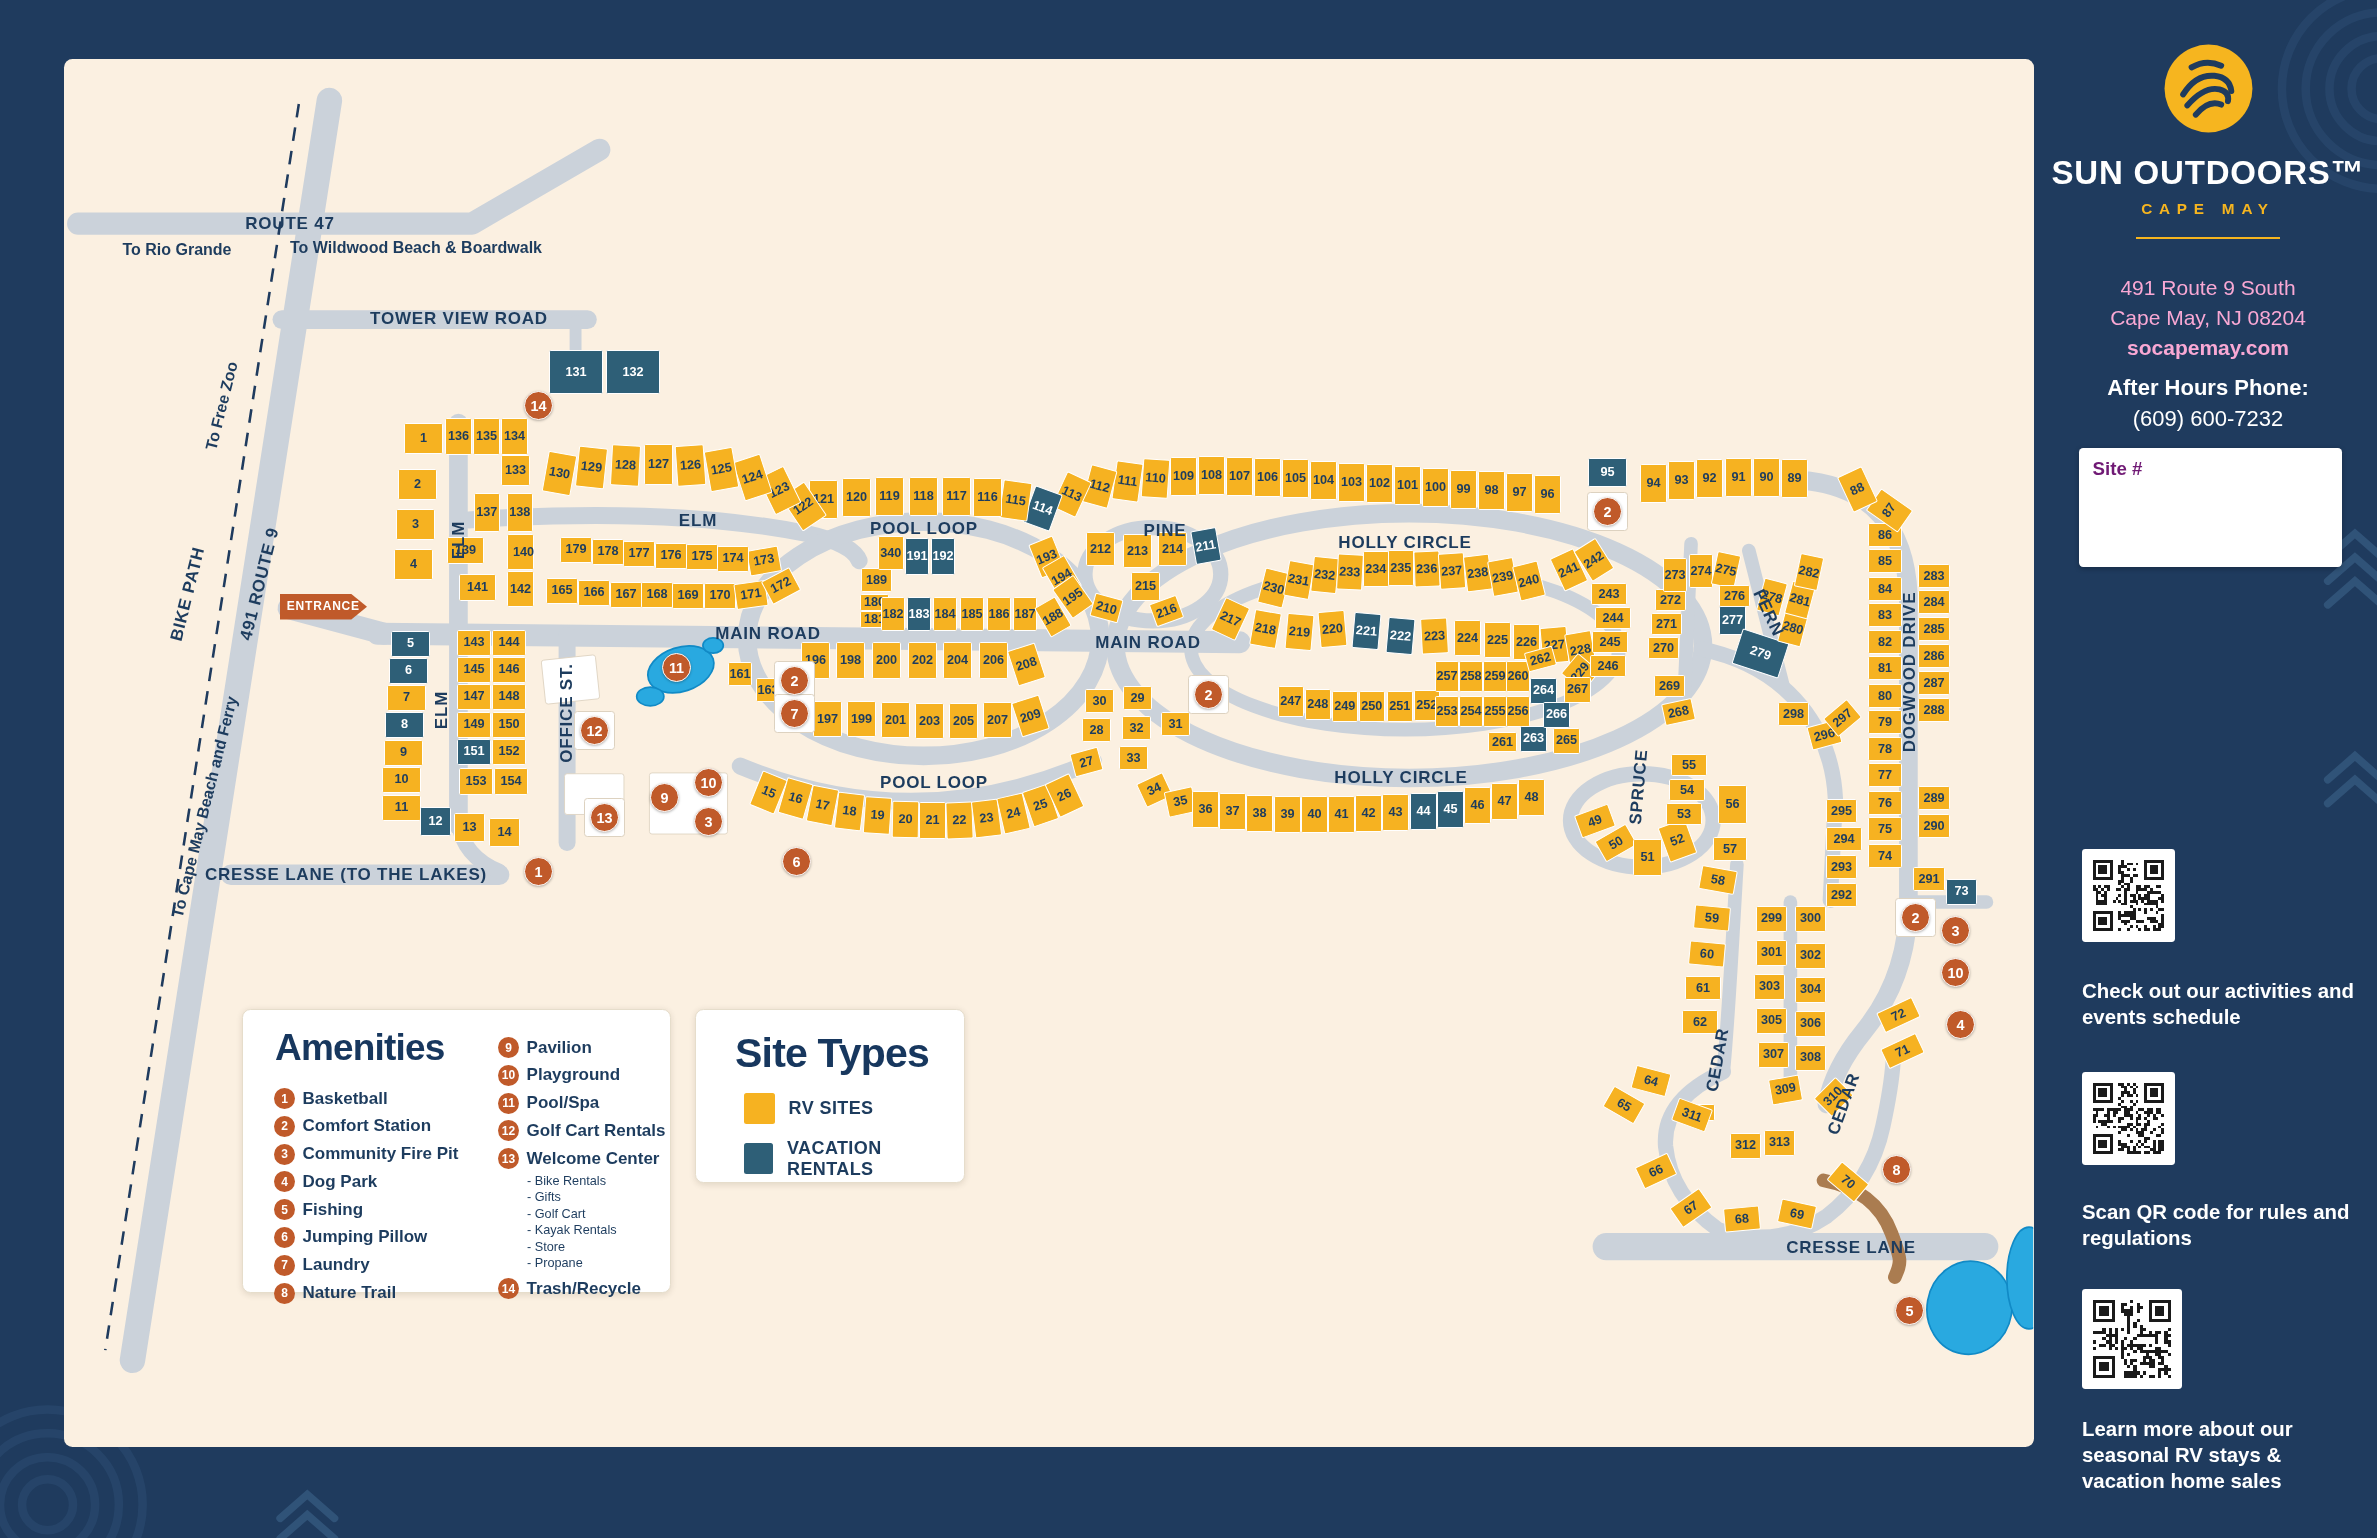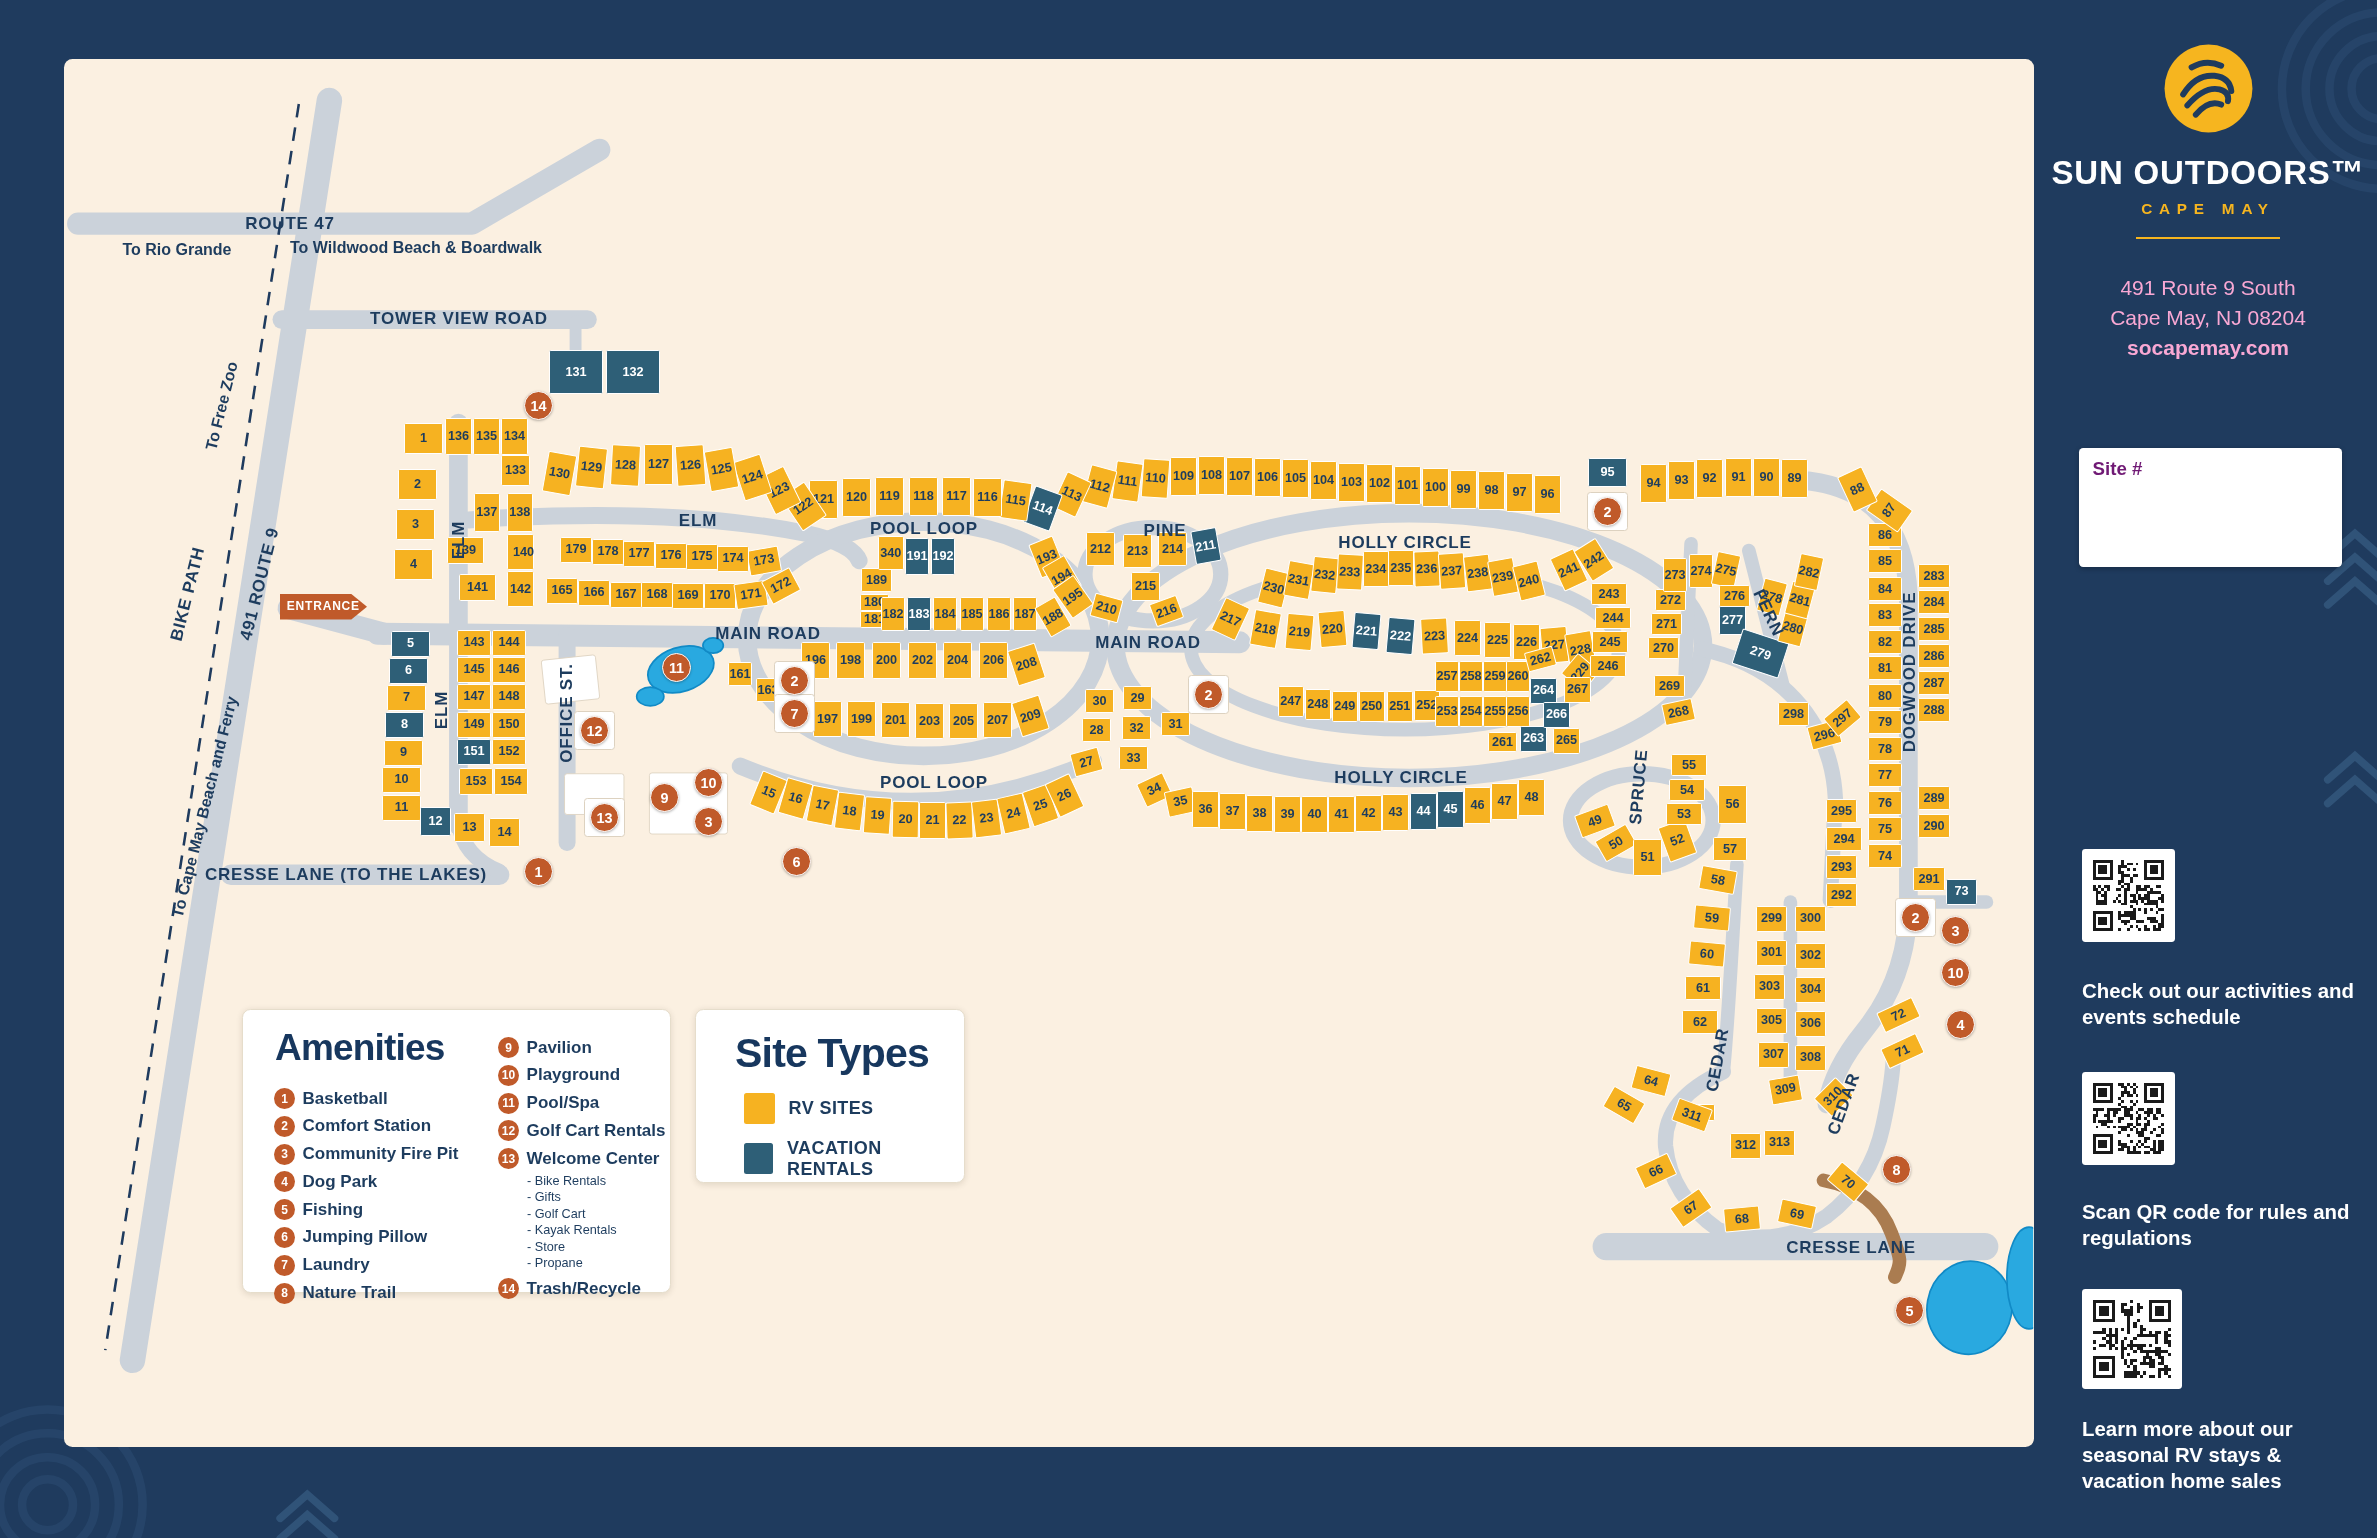--- a/index.html
+++ b/index.html
@@ -608,20 +608,24 @@
       </svg>
       <div class="name">SUN OUTDOORS™</div>
       <div class="loc">CAPE MAY</div>
       <div class="rule"></div>
     </div>
     <div class="addr">
       <div>491 Route 9 South</div>
       <div>Cape May, NJ 08204</div>
       <div class="site-web">socapemay.com</div>
     </div>
+    <div class="hours">
+      <div class="hl">After Hours Phone:</div>
+      <div>(609) 600-7232</div>
+    </div>
     <div class="site-box">
       <div class="lbl">Site #</div>
     </div>
     <div id="qr-sections">
         <div class="qr-box" style="top: 849px; width: 93px; height: 93px;">
           <svg viewBox="0 0 29 29" shape-rendering="crispEdges" fill="#1a1a1a">
             <rect x="12" y="2" width="1" height="1"></rect>
             <rect x="12" y="3" width="1" height="1"></rect>
             <rect x="14" y="3" width="1" height="1"></rect>
             <rect x="15" y="3" width="1" height="1"></rect>

